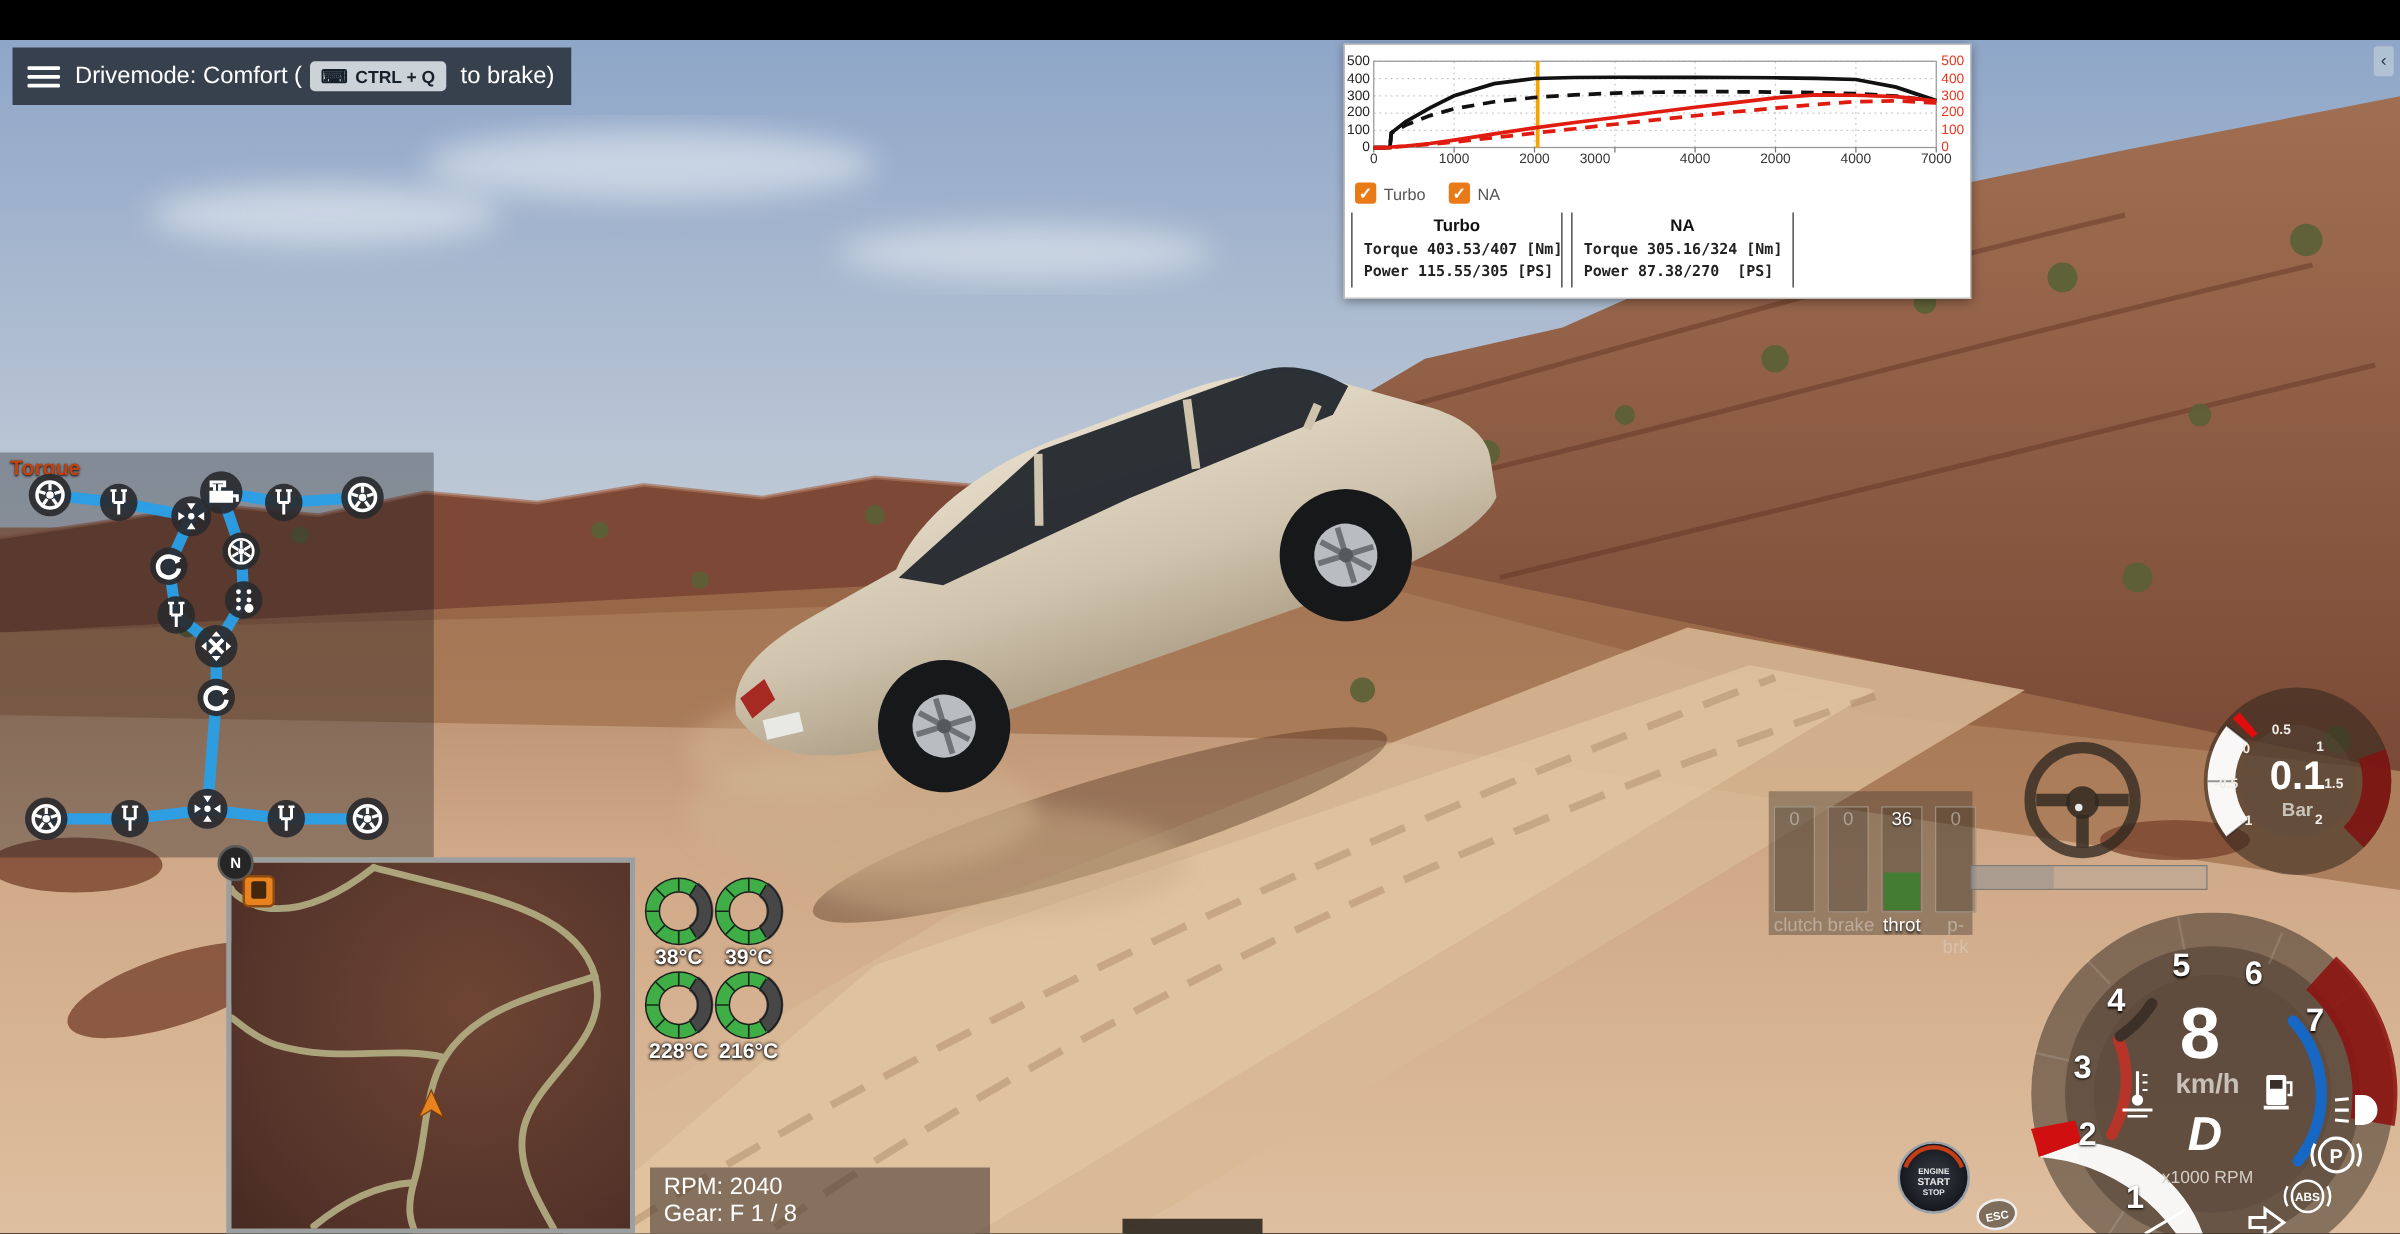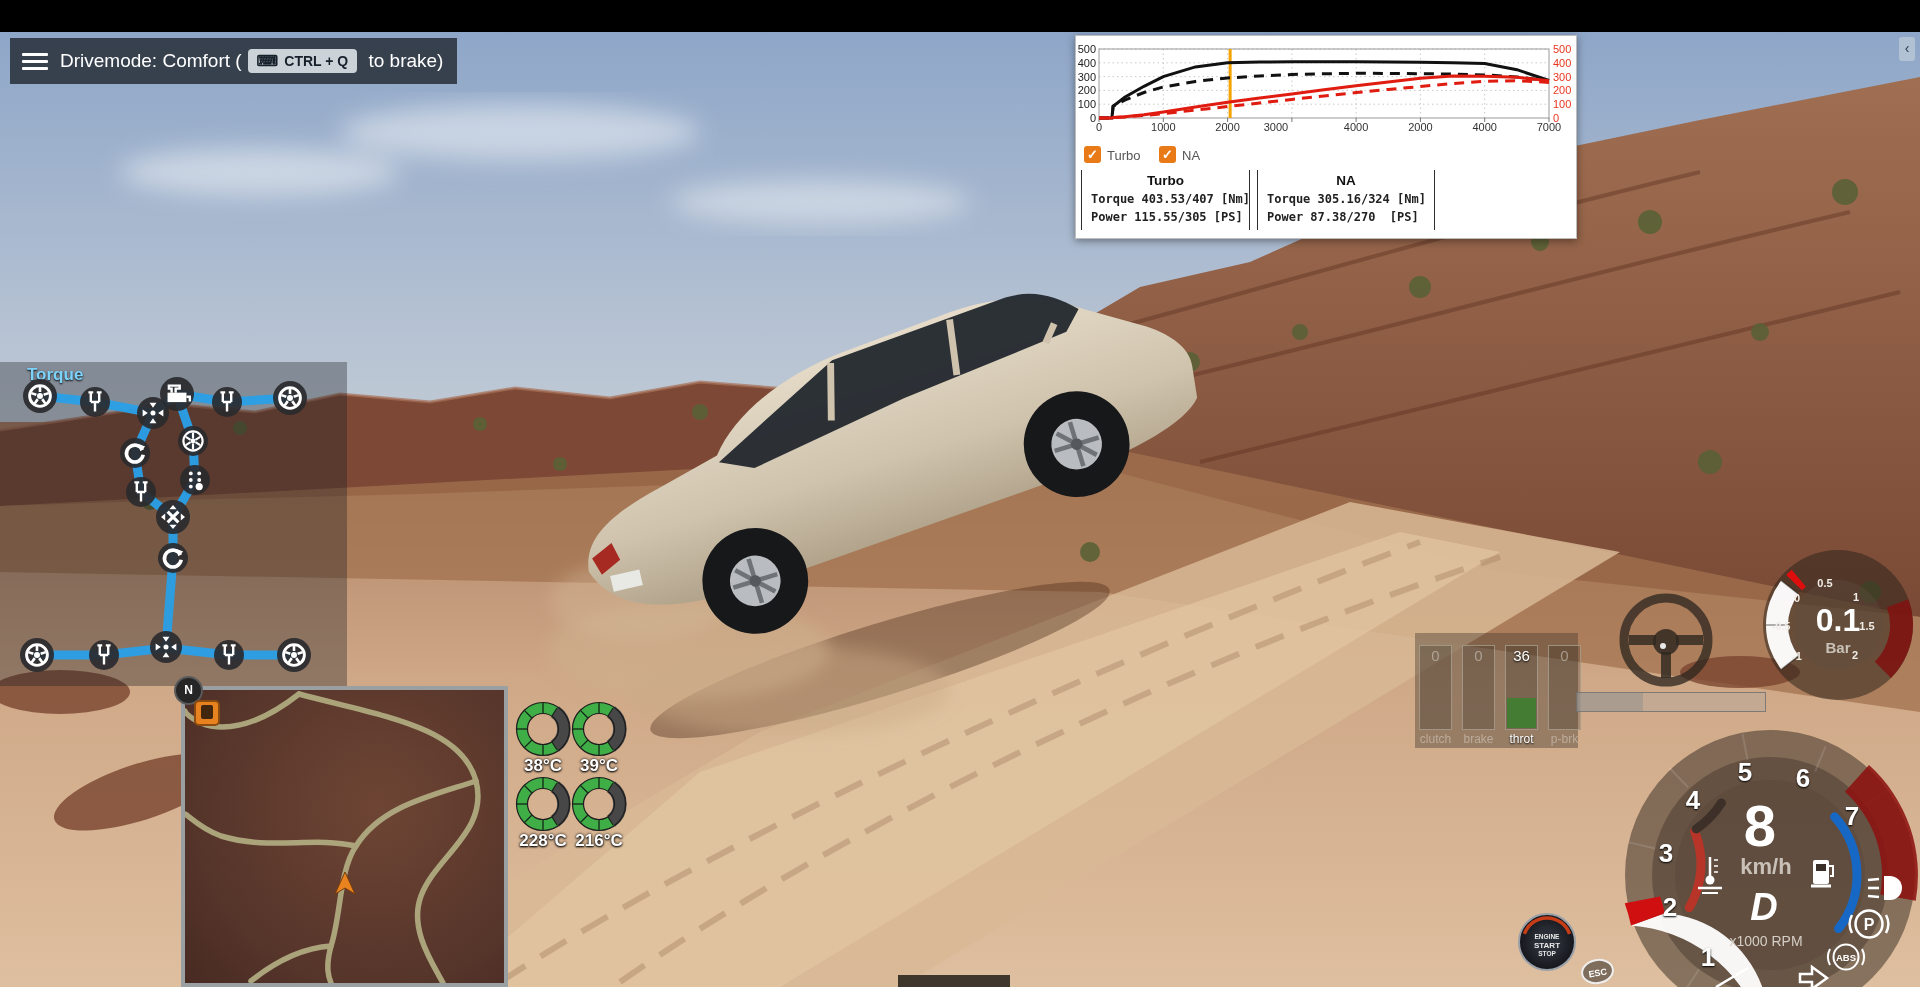--- a/index.html
+++ b/index.html
@@ -25,41 +25,41 @@
   .ytickR{left:477px;width:24px;text-align:left;color:#e8361e;transform:translateY(-50%);}
   .xtick{top:85px;width:44px;text-align:center;color:#333;transform:translateX(-50%);}
   .cb{width:17px;height:17px;background:#e87b17;border-radius:3px;color:#fff;text-align:center;
     line-height:17px;font-size:13px;font-weight:bold;}
   .cblabel{font-size:13px;color:#555;}
   .statcol{top:134px;height:60px;border-left:1.5px solid #2f2f2f;border-right:1.5px solid #2f2f2f;}
   .statcol .hd{text-align:center;font-size:13.5px;font-weight:bold;color:#111;margin-top:3px;}
   .statcol .ln{font-family:"DejaVu Sans Mono", monospace;font-size:12px;color:#222;margin:4px 0 0 9px;white-space:pre;font-weight:bold;}
   
   #ptapp{left:0;top:362px;width:347px;height:324px;background:rgba(22,26,32,.34);}
-  #ptapp .hd{left:8px;top:3px;color:#7dd3fc;font-weight:bold;font-size:17px;text-shadow:0 1px 2px #000;margin-left:19px;}
+  #ptapp .hd{left:8px;top:3px;color:#c2410c;font-weight:bold;font-size:17px;text-shadow:0 1px 2px #000;}
   .pnode{fill:rgba(42,42,46,.92);}
   
   #minimap{left:181px;top:686px;width:327px;height:301px;border:4px solid #9aa0a2;
     background:radial-gradient(circle at 60% 40%, #6e4534, #55342a 70%, #472a22);box-sizing:border-box;}
   #compass{left:174px;top:676px;width:25px;height:25px;background:#262626;border:2px solid #5a5a5a;border-radius:50%;
     color:#fff;font-size:12px;font-weight:bold;text-align:center;line-height:25px;}
   #mapbadge{left:194px;top:700px;width:26px;height:26px;background:#e8821e;border:2px solid #8a4a10;border-radius:5px;box-sizing:border-box;}
   #mapbadge div{width:12px;height:14px;background:#42270e;border-radius:2px;margin:3px auto;}
   
   .btemp{color:#fff;font-size:17px;font-weight:bold;text-align:center;text-shadow:0 1px 2px #000,0 0 3px #000;}
   
   #telem{left:520px;top:934px;width:272px;height:53px;background:rgba(58,48,40,.55);color:#fff;
     font-size:19px;padding:5px 0 0 11px;box-sizing:border-box;overflow:hidden;}
   #digitbox{left:898px;top:975px;width:112px;height:12px;background:rgba(28,24,20,.82);}
   
   #pedals{left:1415px;top:633px;width:163px;height:115px;background:rgba(72,60,48,.42);}
   .pbar{top:12px;width:33px;height:85px;border:1px solid rgba(175,165,150,.75);box-sizing:border-box;background:rgba(40,34,28,.25);}
   .pval{top:14px;width:33px;text-align:center;font-size:15px;}
   .pfill{position:absolute;left:1px;right:1px;bottom:1px;background:#447c33;}
-  .plab{top:99px;width:33px;text-align:center;font-size:12px;}
+  .plab{top:99px;width:33px;text-align:center;font-size:15px;}
   .dim{color:rgba(215,210,200,.55);} .brt{color:#fff;text-shadow:0 1px 2px #000;}
   
   #hscroll{left:1576px;top:692px;width:190px;height:20px;background:rgba(170,170,170,.30);border:1px solid rgba(110,110,110,.8);box-sizing:border-box;}
   #hscroll div{position:absolute;left:0;top:0;width:66px;height:100%;background:rgba(140,140,140,.45);}
   #sidehandle{left:1899px;top:37px;width:16px;height:24px;background:rgba(195,208,218,.65);border-radius:3px;
     color:#2c3a46;font-size:14px;text-align:center;line-height:22px;}
   #escbadge{left:1581px;top:959px;width:33px;height:25px;border:2px solid #eee;border-radius:50%;
     background:rgba(10,10,10,.45);color:#fff;font-size:9px;font-weight:bold;text-align:center;line-height:25px;
     transform:rotate(-10deg);box-sizing:border-box;}
   
@@ -429,20 +429,24 @@
       </g>
     <g transform="translate(87,106)">
         <use href="#ic-disc"></use>
       </g>
   </svg>
   <div class="abs btemp" style="left:512px;top:756px;width:62px">38°C</div>
   <div class="abs btemp" style="left:568px;top:756px;width:62px">39°C</div>
   <div class="abs btemp" style="left:512px;top:831px;width:62px">228°C</div>
   <div class="abs btemp" style="left:568px;top:831px;width:62px">216°C</div>
 
+  <div class="abs" id="telem">
+    <div>RPM: 2040</div>
+    <div>Gear: F 1 / 8</div>
+  </div>
   <div class="abs" id="digitbox"></div>
 
   <div class="abs" id="pedals">
     <div class="abs pbar" style="left:4px">
         <div class="pfill" style="background: rgba(120, 120, 120, 0.5); height: 0%;"></div>
       </div>
     <div class="abs pbar" style="left:47px">
         <div class="pfill" style="background: rgba(180, 40, 30, 0.8); height: 0%;"></div>
       </div>
     <div class="abs pbar" style="left:90px">

